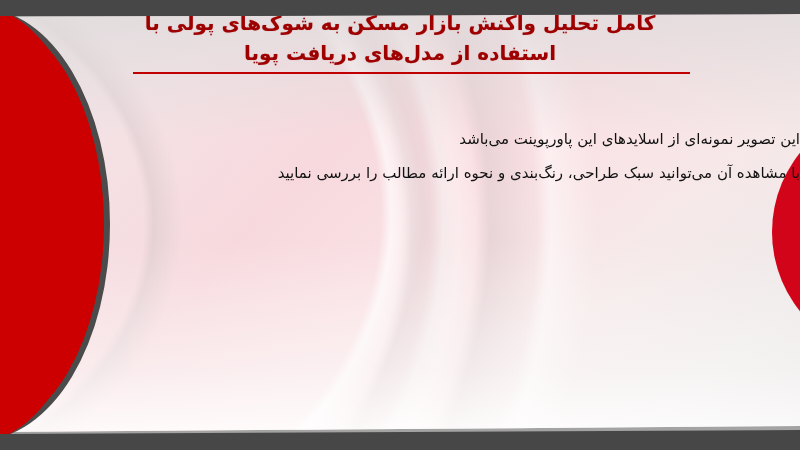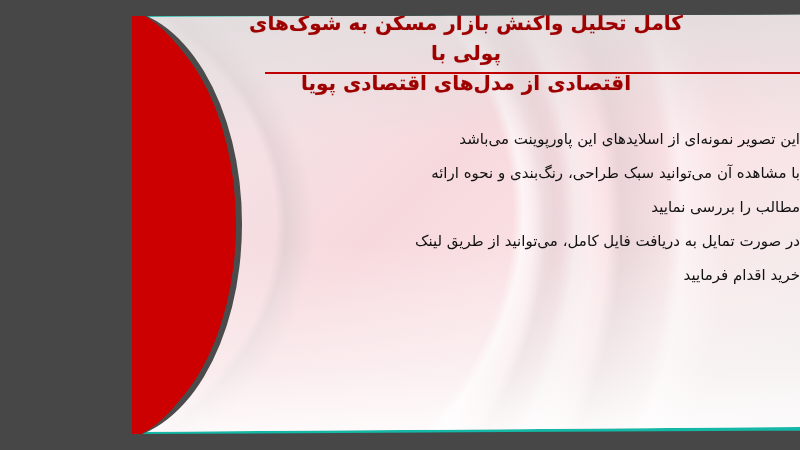--- a/index.html
+++ b/index.html
@@ -2,22 +2,22 @@
 <html lang="fa" dir="rtl"><head>
 <meta charset="utf-8">
 <style>
   html,body{margin:0;padding:0;}
   body{
     width:800px;height:450px;overflow:hidden;
     font-family:"DejaVu Sans","Liberation Sans",sans-serif;
     background:#474747;
   }
   .slide{
-    position:relative;width:668px;height:450px;overflow:hidden;
-    background:#14b8a6;
+    position:relative;width:800px;height:450px;overflow:hidden;
+    background:#a3a3a3;
   }
 
   
   .page{
     position:absolute;left:0;top:14px;width:800px;height:418px;
     background:
       linear-gradient(135deg,#e8e4e5 0%, #f3e3e6 18%, #f7d9dd 38%, #fae2e5 55%, #f6eaea 72%, #eeeaea 88%, #e6e2e3 100%);
     clip-path:polygon(0 3px, 800px 0px, 800px 412px, 0 418px);
   }
   
@@ -118,26 +118,25 @@
 
   <div class="page"></div>
 
   <div class="left-blob"></div>
   <div class="left-blob-inner"></div>
 
   <div class="right-blob"></div>
 
   <div class="title-wrap">
     <div class="title-line">کامل تحلیل واکنش بازار مسکن به شوک‌های پولی با</div>
-    <div class="title-line">اقتصادی از مدل‌های اقتصادی پویا</div>
+    <div class="title-line">استفاده از مدل‌های دریافت پویا</div>
   </div>
   <div class="title-rule"></div>
 
   <div class="body-wrap">
     <p class="body-line l1">این تصویر نمونه‌ای از اسلایدهای این پاورپوینت می‌باشد</p>
     <p class="body-line l2">با مشاهده آن می‌توانید سبک طراحی، رنگ‌بندی و نحوه ارائه مطالب را بررسی نمایید</p>
-    <p class="body-line l3">در صورت تمایل به دریافت فایل کامل، می‌توانید از طریق لینک خرید اقدام فرمایید</p>
   </div>
 
   <div class="bar-top"></div>
   <div class="bar-bottom"></div>
 
 </div>
 
 </body></html>

